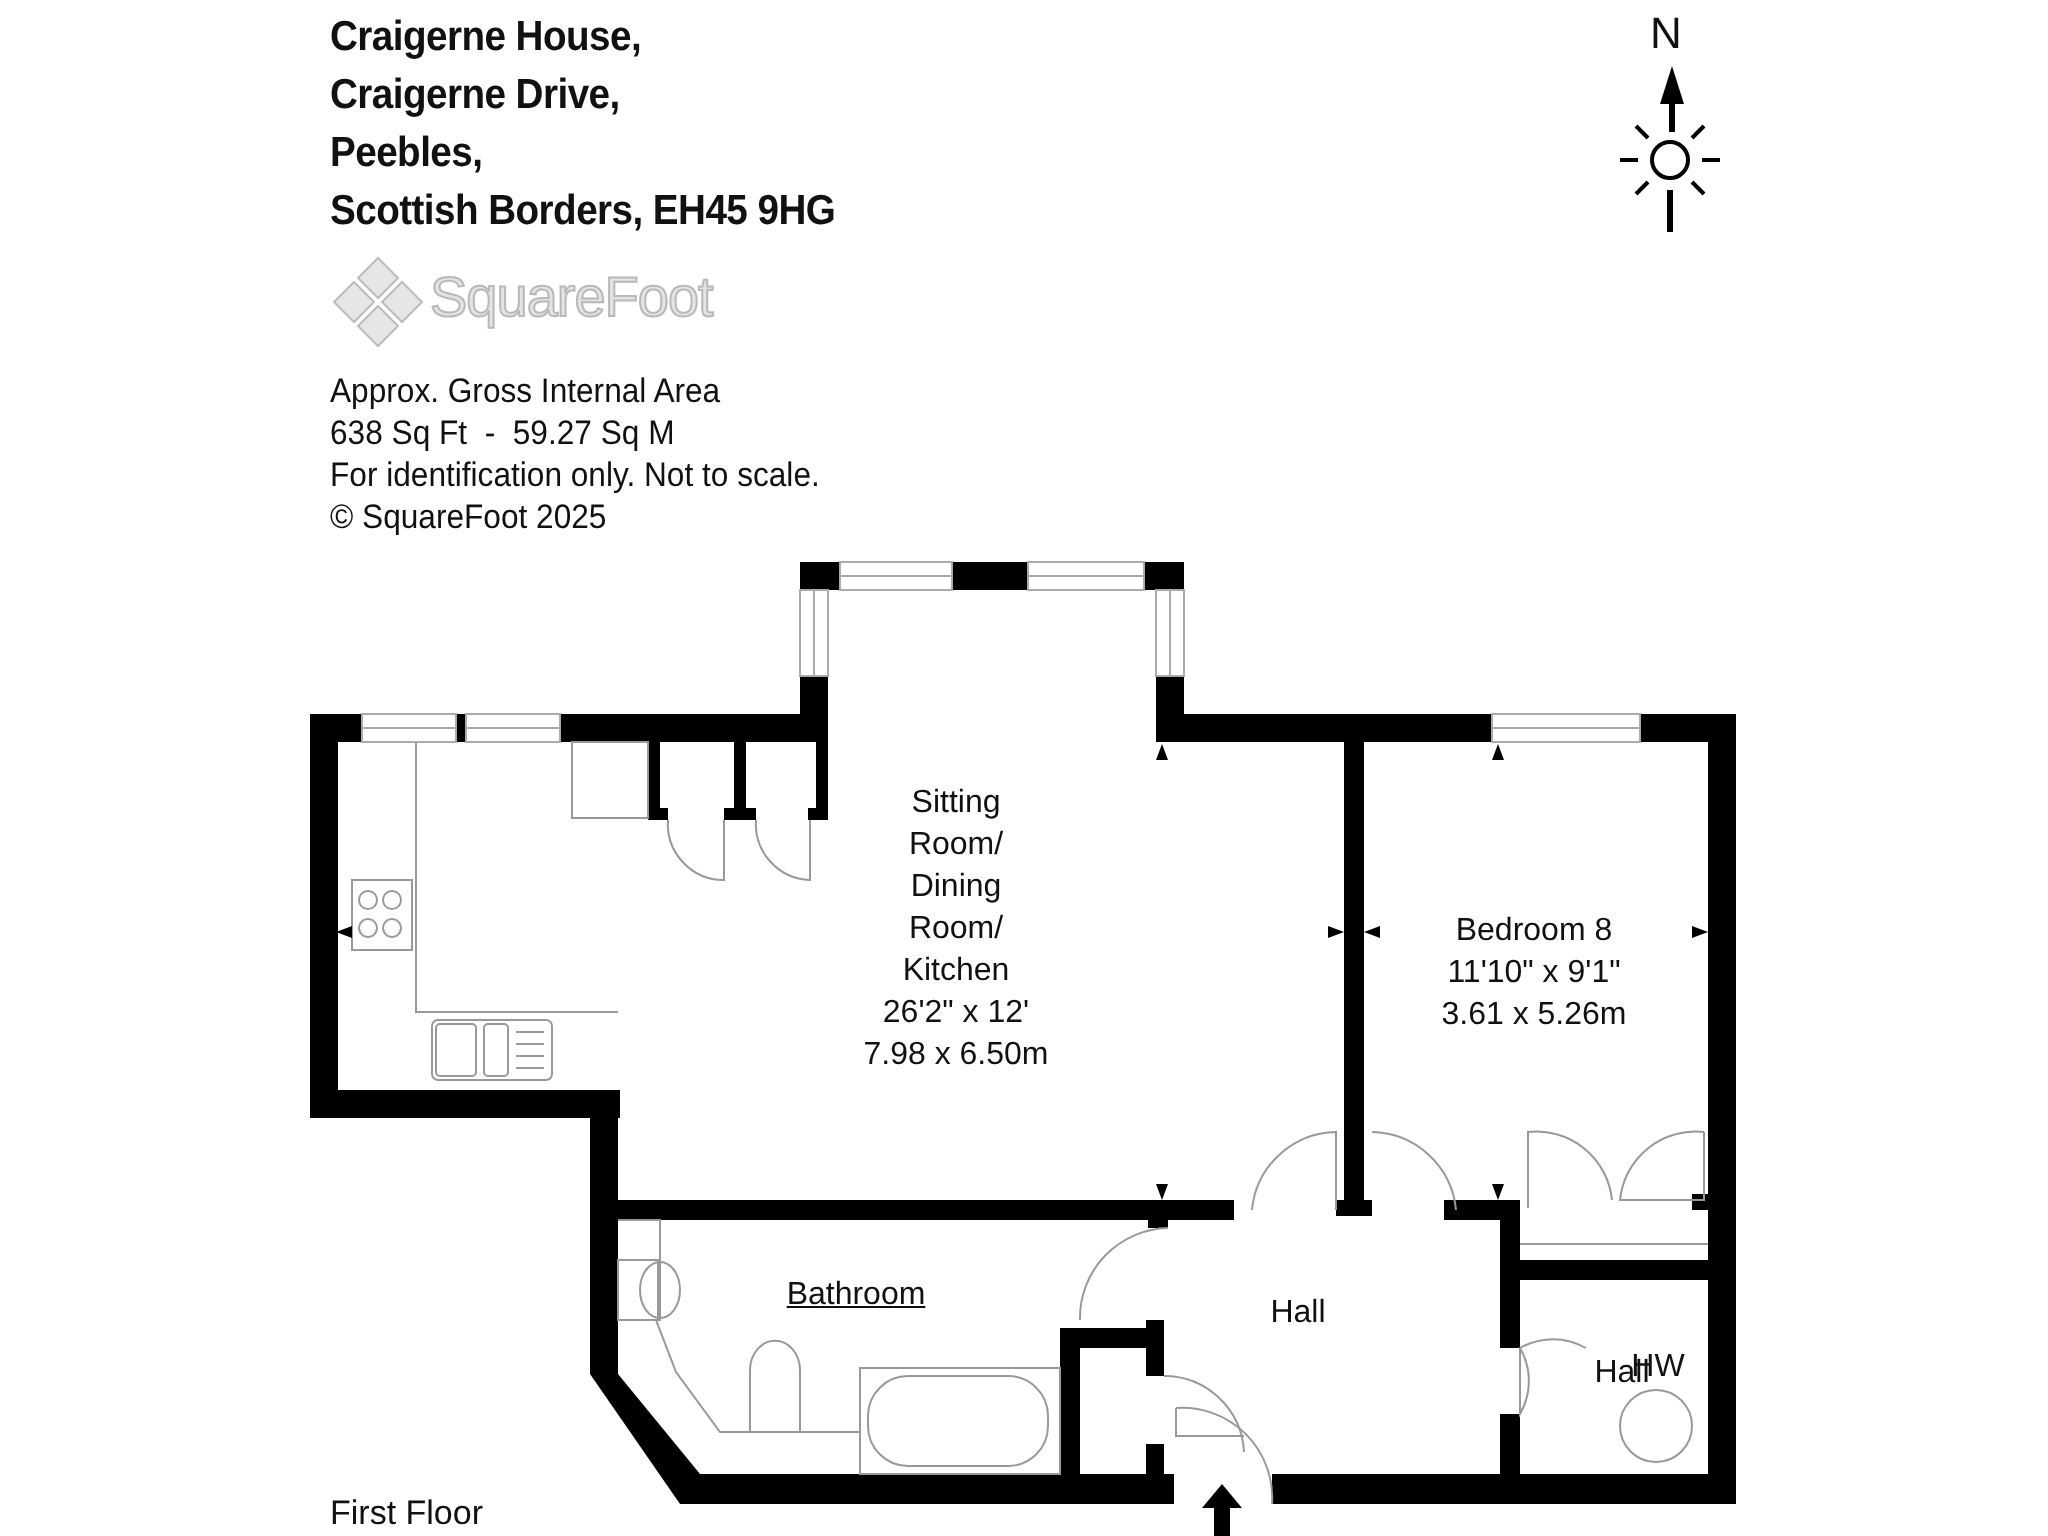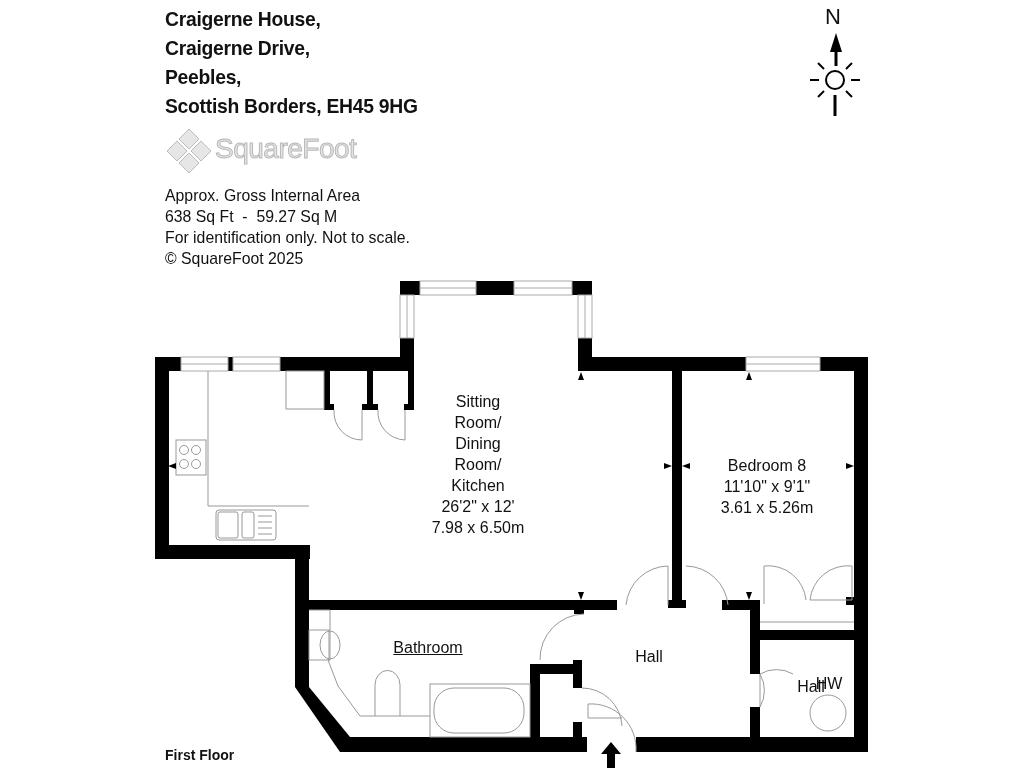--- a/index.html
+++ b/index.html
@@ -7,21 +7,21 @@
   .address { position:absolute; left:165px; top:4px; font-weight:bold; font-size:21px; line-height:29px; letter-spacing:-0.3px; transform:scaleX(0.92); transform-origin:left top; }
   .address div { white-space:nowrap; }
   .logo { position:absolute; left:165px; top:127px; width:200px; height:48px; }
   .logo-text { position:absolute; left:50px; top:6px; font-size:28px; color:#e4e4e4; -webkit-text-stroke:1px #b9b9b9; letter-spacing:-0.5px; white-space:nowrap; }
   .info { position:absolute; left:165px; top:185px; font-size:17px; line-height:21px; transform:scaleX(0.93); transform-origin:left top; }
   .info div { white-space:nowrap; }
   .compass { position:absolute; left:800px; top:0px; width:80px; height:125px; }
   .compass-n { position:absolute; left:25px; top:4px; font-size:22px; font-weight:normal; }
   .plan { position:absolute; left:0; top:0; width:1024px; height:768px; }
   .label { position:absolute; font-size:16px; text-align:center; line-height:21px; white-space:nowrap; transform:translateX(-50%); }
-  .floor-label { position:absolute; left:165px; top:747px; font-size:14px; white-space:nowrap;font-weight:bold; }
+  .floor-label { position:absolute; left:165px; top:747px; font-size:17px; white-space:nowrap; }
 </style>
 </head>
 <body>
 
 <div class="address">
   <div>Craigerne House,</div>
   <div>Craigerne Drive,</div>
   <div>Peebles,</div>
   <div>Scottish Borders, EH45 9HG</div>
 </div>

